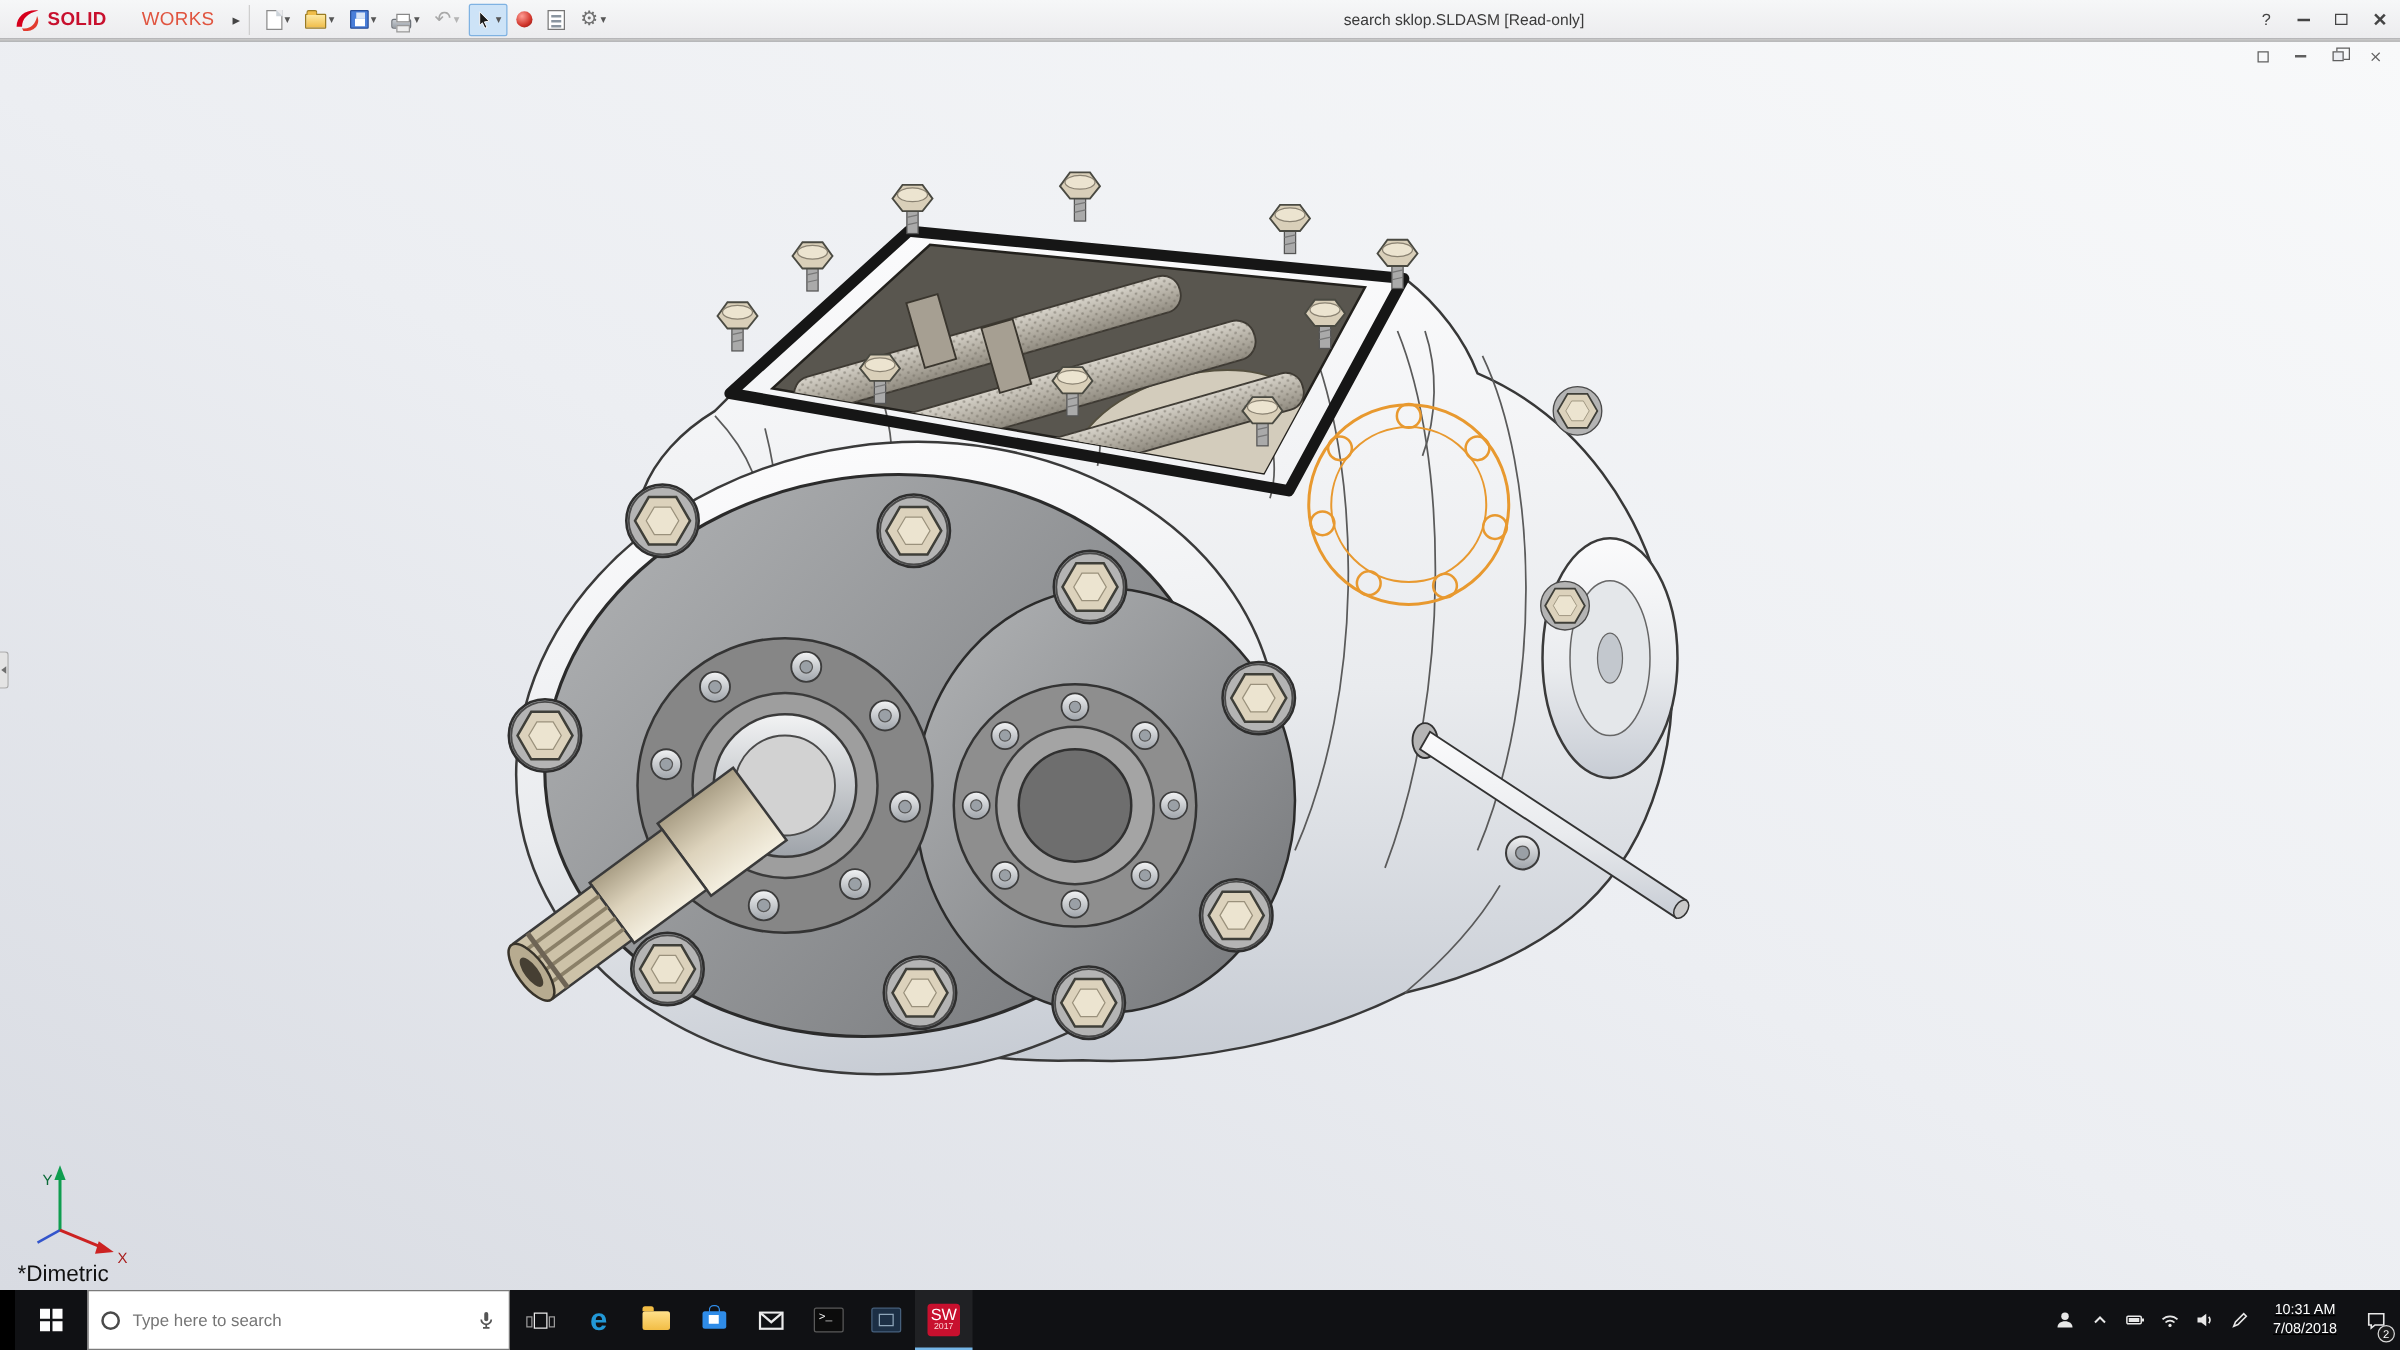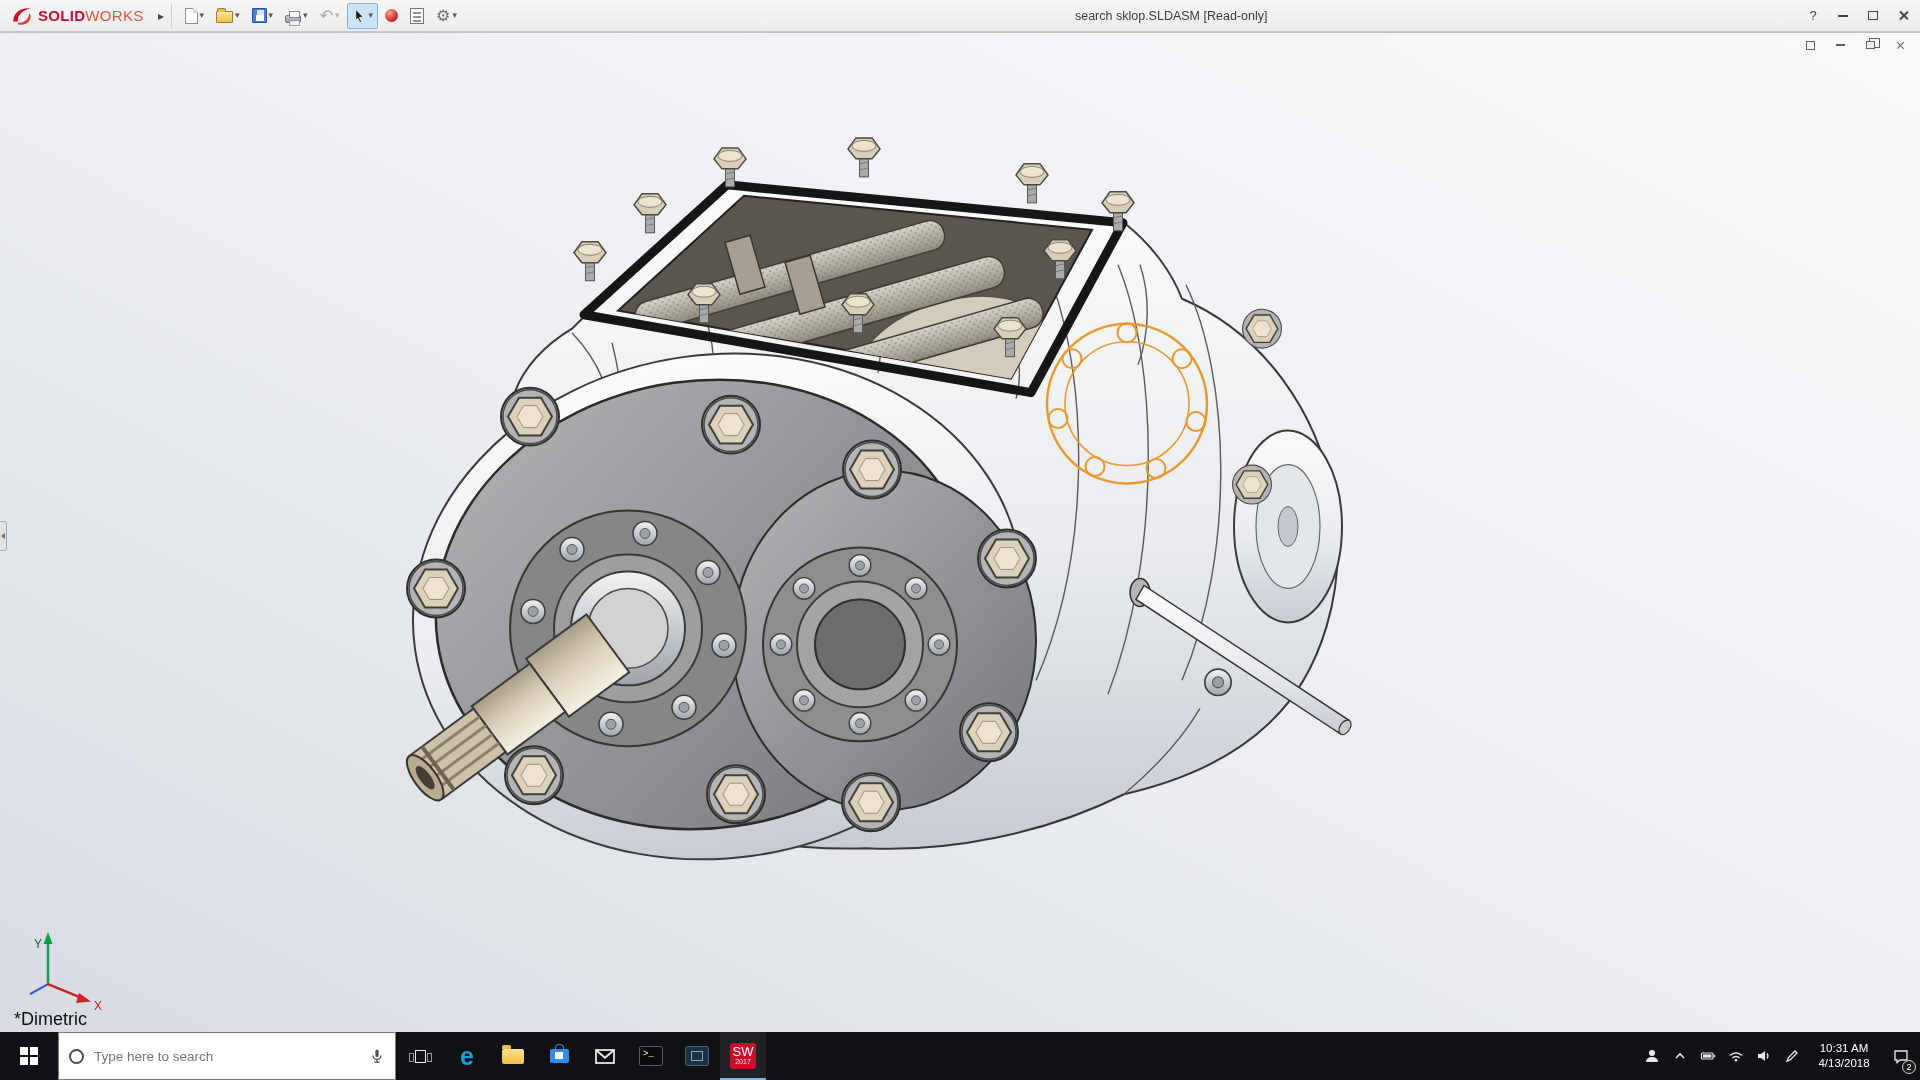--- a/index.html
+++ b/index.html
@@ -4,21 +4,21 @@
 <style>
   * { margin:0; padding:0; box-sizing:border-box; }
   html,body { width:1920px; height:1080px; overflow:hidden; font-family:"Liberation Sans", sans-serif; background:#000; }
 
   
   .titlebar { height:32px; background:linear-gradient(#f6f7f8,#ececee); border-bottom:1px solid #c6c6c6; display:flex; align-items:center; position:relative; }
   .logo { display:flex; align-items:center; gap:4px; padding:0 8px 0 10px; }
   .logo svg { width:24px; height:20px; }
   .brand { font-size:15px; font-weight:bold; letter-spacing:.3px; }
   .brand-primary { color:#c8102e; }
-  .brand-secondary { color:#e0543f; font-weight:normal; }
+  .brand-secondary { color:#e0543f; font-weight:normal;padding-left:28px; }
   .menu-expand { width:20px; height:24px; display:flex; align-items:center; justify-content:center; color:#444; font-size:12px; border-right:1px solid #cfcfcf; margin-right:8px; cursor:default; }
   .toolbar { display:flex; align-items:center; gap:2px; }
   .tb-item { display:flex; align-items:center; gap:2px; padding:3px 4px; border:1px solid transparent; border-radius:2px; height:26px; }
   .tb-item.active { background:#cde3f7; border-color:#7fb2e2; }
   .caret { font-size:9px; color:#555; line-height:1; }
   .tb-item.disabled .caret { color:#b5b5b5; }
 
   .icon-new { width:13px; height:16px; background:#fff; border:1px solid #8a8a8a; position:relative; }
   .icon-new::after { content:""; position:absolute; top:-1px; right:-1px; border-style:solid; border-width:0 5px 5px 0; border-color:#ececee #ececee #cdd4da #cdd4da; }
   .icon-open { width:17px; height:12px; background:linear-gradient(#fde9a2,#f0bd4a); border:1px solid #9a7b23; border-radius:1px; position:relative; margin-top:3px; }
@@ -54,21 +54,21 @@
   .ico-restore { position:relative; width:9px; height:8px; border:1.2px solid #5f5f5f; background:#eceef2; }
   .ico-restore::before { content:""; position:absolute; top:-4px; left:2px; width:9px; height:8px; border:1.2px solid #5f5f5f; z-index:-1; }
   .ico-x-s { position:relative; width:9px; height:9px; }
   .ico-x-s::before,.ico-x-s::after { content:""; position:absolute; left:4px; top:0; width:1.4px; height:9px; background:#5f5f5f; }
   .ico-x-s::before { transform:rotate(45deg); } .ico-x-s::after { transform:rotate(-45deg); }
   .panel-tab { position:absolute; left:0; top:488px; width:7px; height:30px; background:#e4e4e4; border:1px solid #a9a9a9; border-left:none; border-radius:0 3px 3px 0; display:flex; align-items:center; justify-content:center; }
   .panel-tab::after { content:""; border-top:3px solid transparent; border-bottom:3px solid transparent; border-right:4px solid #6f6f6f; }
   .view-label { position:absolute; left:14px; bottom:2px; font-size:18px; color:#111; }
 
   
-  .taskbar { height:48px; background:#101114; display:flex; align-items:stretch; }
+  .taskbar { height:48px; background:#101114; display:flex; align-items:stretch;margin-left:12px; }
   .tk-btn { width:48px; display:flex; align-items:center; justify-content:center; }
   .win-logo { display:grid; grid-template-columns:8px 8px; grid-template-rows:8px 8px; gap:1.6px; }
   .win-logo span { background:#fdfdfd; }
   .search-box { width:338px; background:#fff; display:flex; align-items:center; border:1px solid #7a7a7a; }
   .search-ring { width:15px; height:15px; border:2px solid #4a4a4a; border-radius:50%; margin:0 10px; flex:0 0 auto; }
   .search-input { flex:1; border:none; outline:none; font-size:13.5px; color:#5f5f5f; font-family:"Liberation Sans",sans-serif; background:transparent; }
   .mic { margin:0 10px; flex:0 0 auto; }
   .tv-icon { position:relative; width:11px; height:13px; border:1.5px solid #ececec; }
   .tv-icon::before,.tv-icon::after { content:""; position:absolute; top:2px; width:3px; height:7px; border:1.2px solid #9a9a9a; }
   .tv-icon::before { left:-7px; } .tv-icon::after { right:-7px; }
@@ -482,21 +482,21 @@
         <path d="M11,5.5 a4,4 0 0 1 0,5" fill="none" stroke="#e8e8e8" stroke-width="1.3"></path>
       </svg>
     </div>
     <div class="tray-btn">
       <svg viewBox="0 0 16 16">
         <path d="M3,13 L4.4,9.6 L11,3 L13,5 L6.4,11.6 Z" fill="none" stroke="#e8e8e8" stroke-width="1.3"></path>
       </svg>
     </div>
     <div class="clock">
       <span>10:31 AM</span>
-      <span>4/13/2018</span>
+      <span>7/08/2018</span>
     </div>
     <div class="notif">
       <svg width="17" height="17" viewBox="0 0 16 16">
         <path d="M2,3 h12 v9 h-7 l-3,2.5 v-2.5 h-2 Z" fill="none" stroke="#e8e8e8" stroke-width="1.3"></path>
       </svg>
       <span class="notif-badge">2</span>
     </div>
   </div>
 </div>
 

